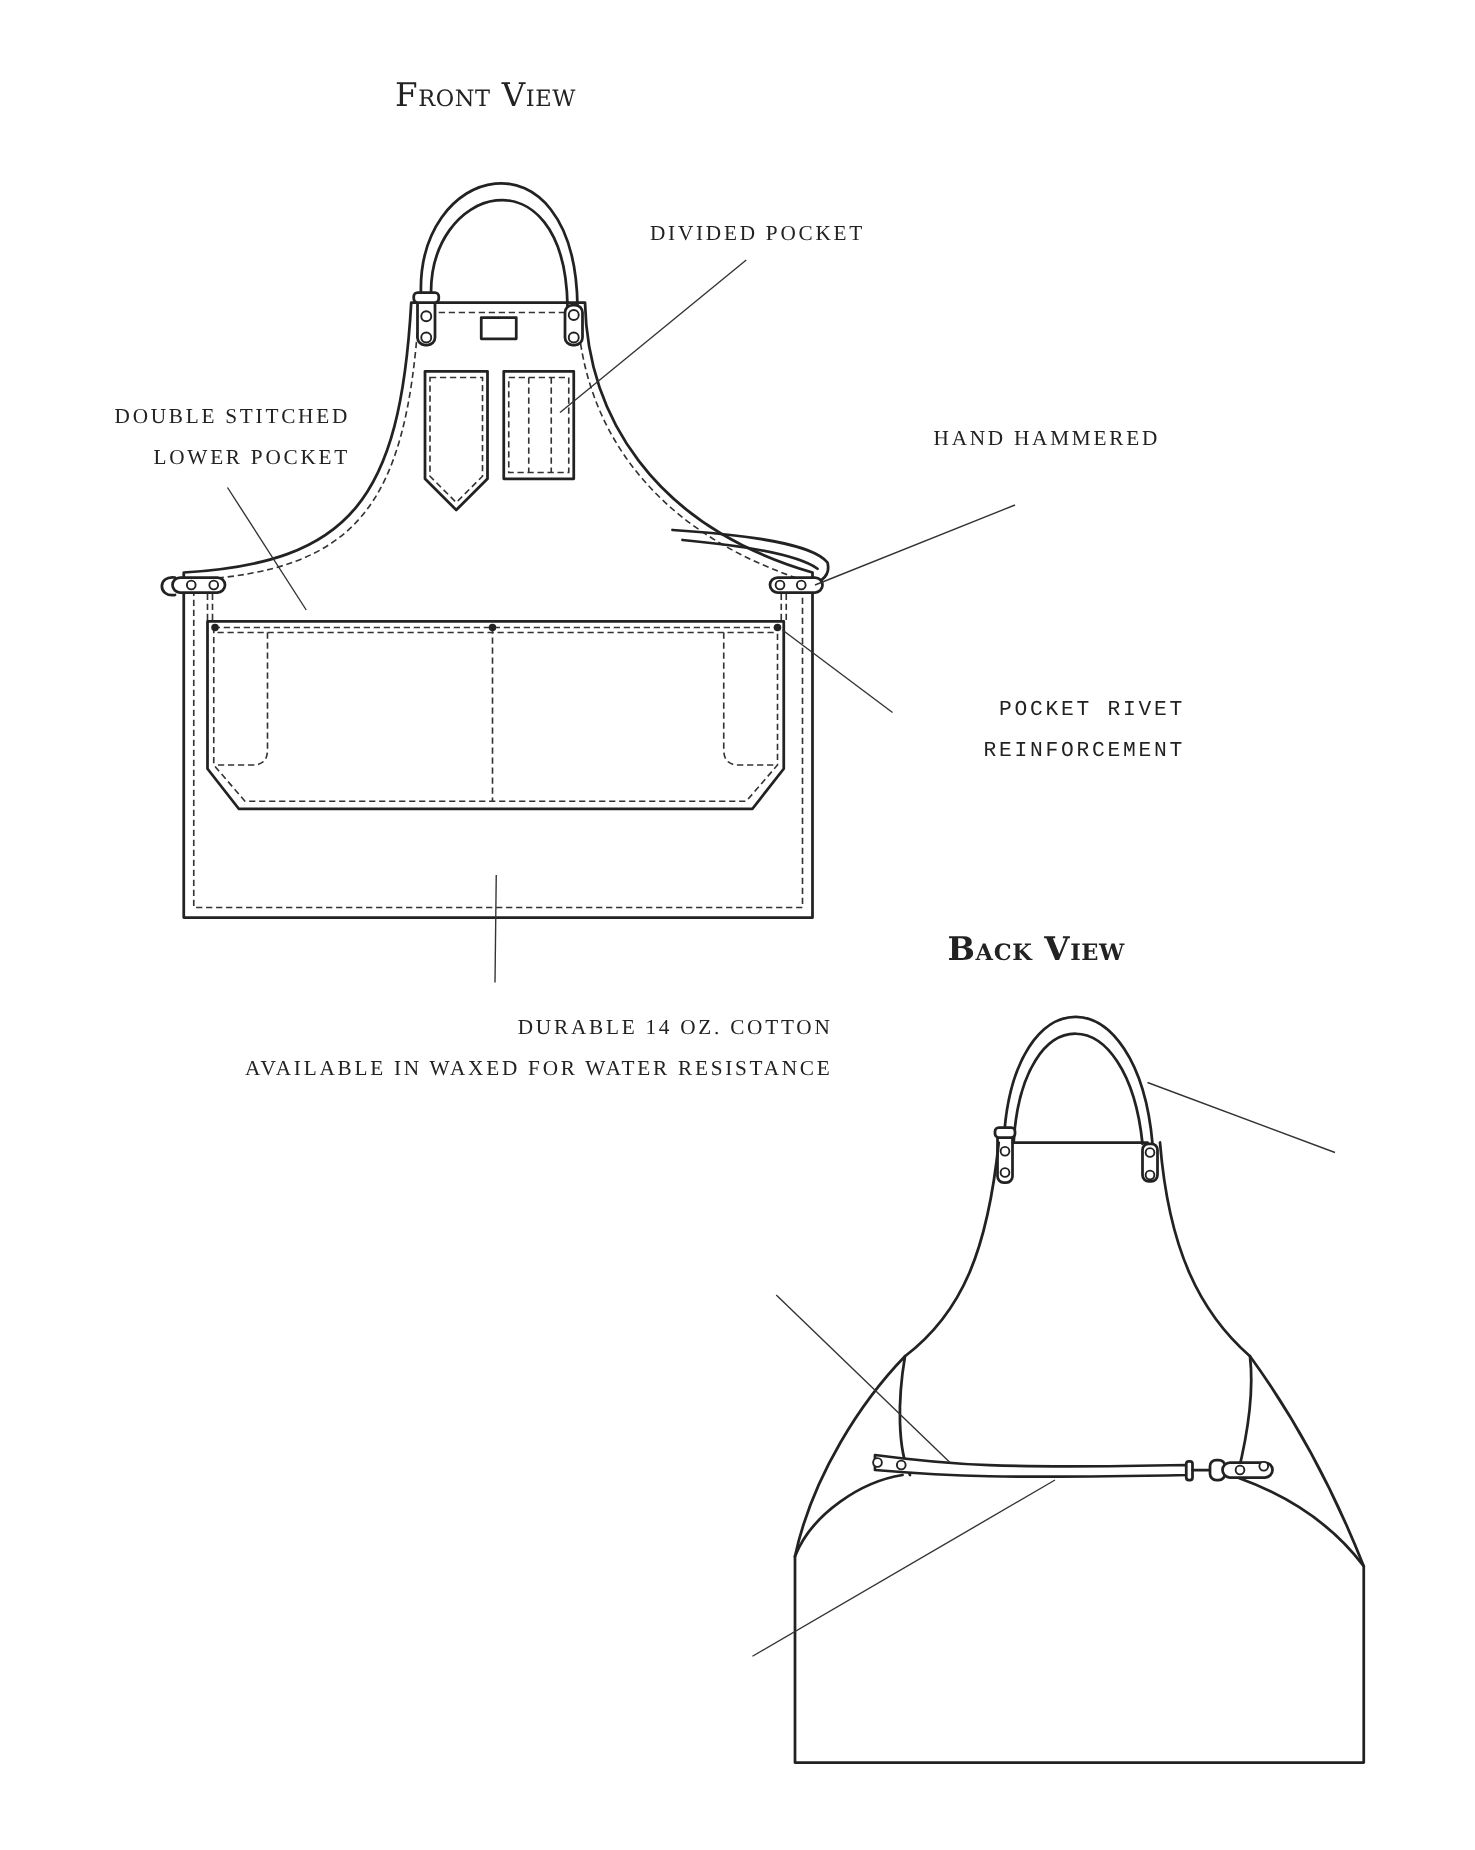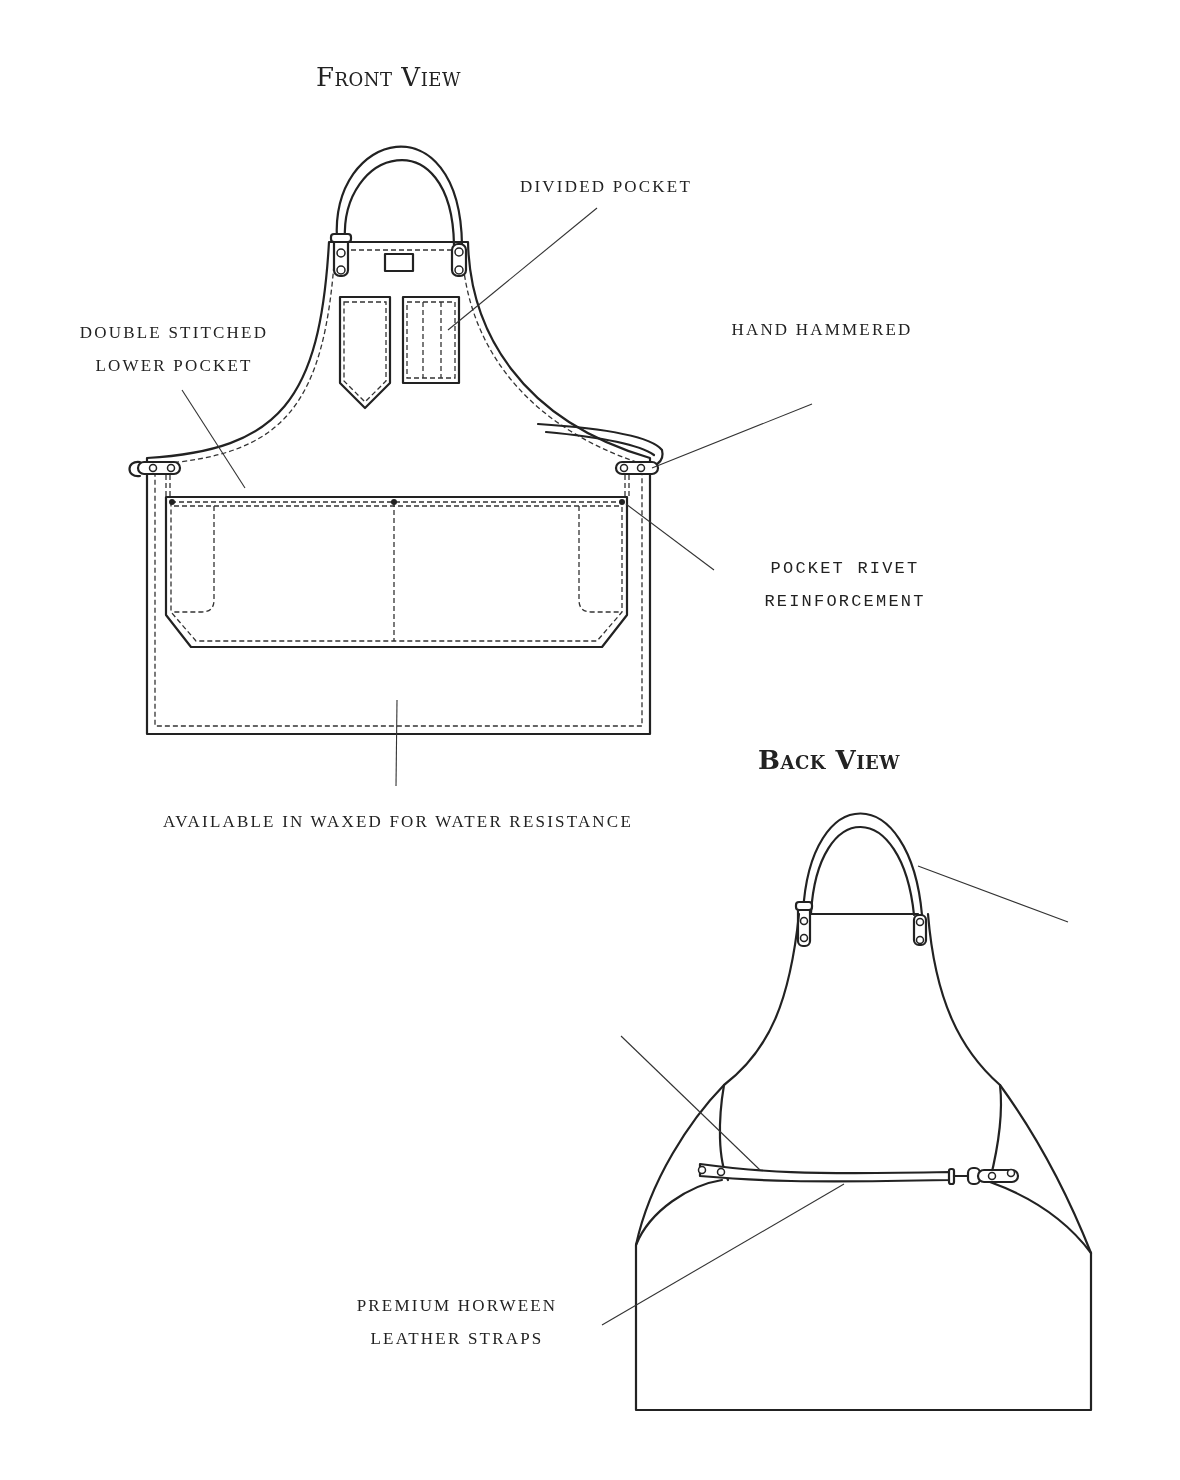--- a/index.html
+++ b/index.html
@@ -1,19 +1,19 @@
 <!DOCTYPE html>
 <html><head>
 <meta charset="utf-8">
 <style>
   html, body { margin:0; padding:0; background:#ffffff; }
   body { width:1180px; height:1480px; position:relative; overflow:hidden; }
   #stage { position:absolute; left:0; top:0; width:1180px; height:1480px; }
   .title { position:absolute; font-family:"DejaVu Serif","Liberation Serif",serif; font-variant:small-caps; font-size:26px; color:#222; letter-spacing:0.5px; white-space:nowrap; }
-  .label { position:absolute; font-family:"Liberation Serif","DejaVu Serif",serif; text-transform:uppercase; font-size:17px; letter-spacing:2.2px; color:#222; line-height:33px; white-space:nowrap; text-align:center; }
+  .label { position:absolute; font-family:"Liberation Serif","DejaVu Serif",serif; text-transform:uppercase; font-size:17px; letter-spacing:2.2px; color:#222; line-height:33px; white-space:nowrap; text-align:right; }
   svg { position:absolute; left:0; top:0; }
   .o { fill:none; stroke:#222; stroke-width:2.2; stroke-linejoin:round; stroke-linecap:round; }
   .ow { fill:#fff; stroke:#222; stroke-width:2.2; stroke-linejoin:round; }
   .d { fill:none; stroke:#333; stroke-width:1.3; stroke-dasharray:5 3; }
   .lead { fill:none; stroke:#333; stroke-width:1.1; }
   .rv { fill:#fff; stroke:#222; stroke-width:1.5; }
   .dot { fill:#222; }
 </style>
 </head>
 <body>
@@ -23,39 +23,36 @@
   <div class="title" style="left:316px; top:62px;">Front View</div>
   <div class="title" style="left:758px; top:745px;font-weight:bold;">Back View</div>
 
   <div class="label" style="left:520px; top:170px;">divided pocket</div>
 
   <div class="label" style="left:68px; top:316px; width:212px;">
     <div>double stitched</div>
     <div>lower pocket</div>
   </div>
 
-  <div class="label" style="left:716px; top:313px; width:212px;">
+  <div class="label" style="left:716px; top:334px; width:212px;">
     <div>hand hammered</div>
   </div>
 
   <div class="label" style="left:742px; top:552px; width:206px;font-family:Liberation Mono, monospace;">
     <div>pocket rivet</div>
     <div>reinforcement</div>
   </div>
 
   <div class="label" style="left:130px; top:805px; width:536px;">
+    <div>durable 14 oz. cotton</div>
     <div>available in waxed for water resistance</div>
   </div>
 
 
 
-  <div class="label" style="left:336px; top:1289px; width:242px;">
-    <div>premium horween</div>
-    <div>leather straps</div>
-  </div>
 
   <svg width="1180" height="1480" viewBox="0 0 1180 1480">
 
     <g>
 
       <path class="o" d="M337,240 C330,130 460,100 462,245"></path>
       <path class="o" d="M345,240 C340,148 452,118 454,245"></path>
 
       <path class="o" d="M329,242 L468,242 C470,330 520,420 650,458 L650,734 L147,734 L147,458 C280,450 320,400 329,242 Z"></path>
 

